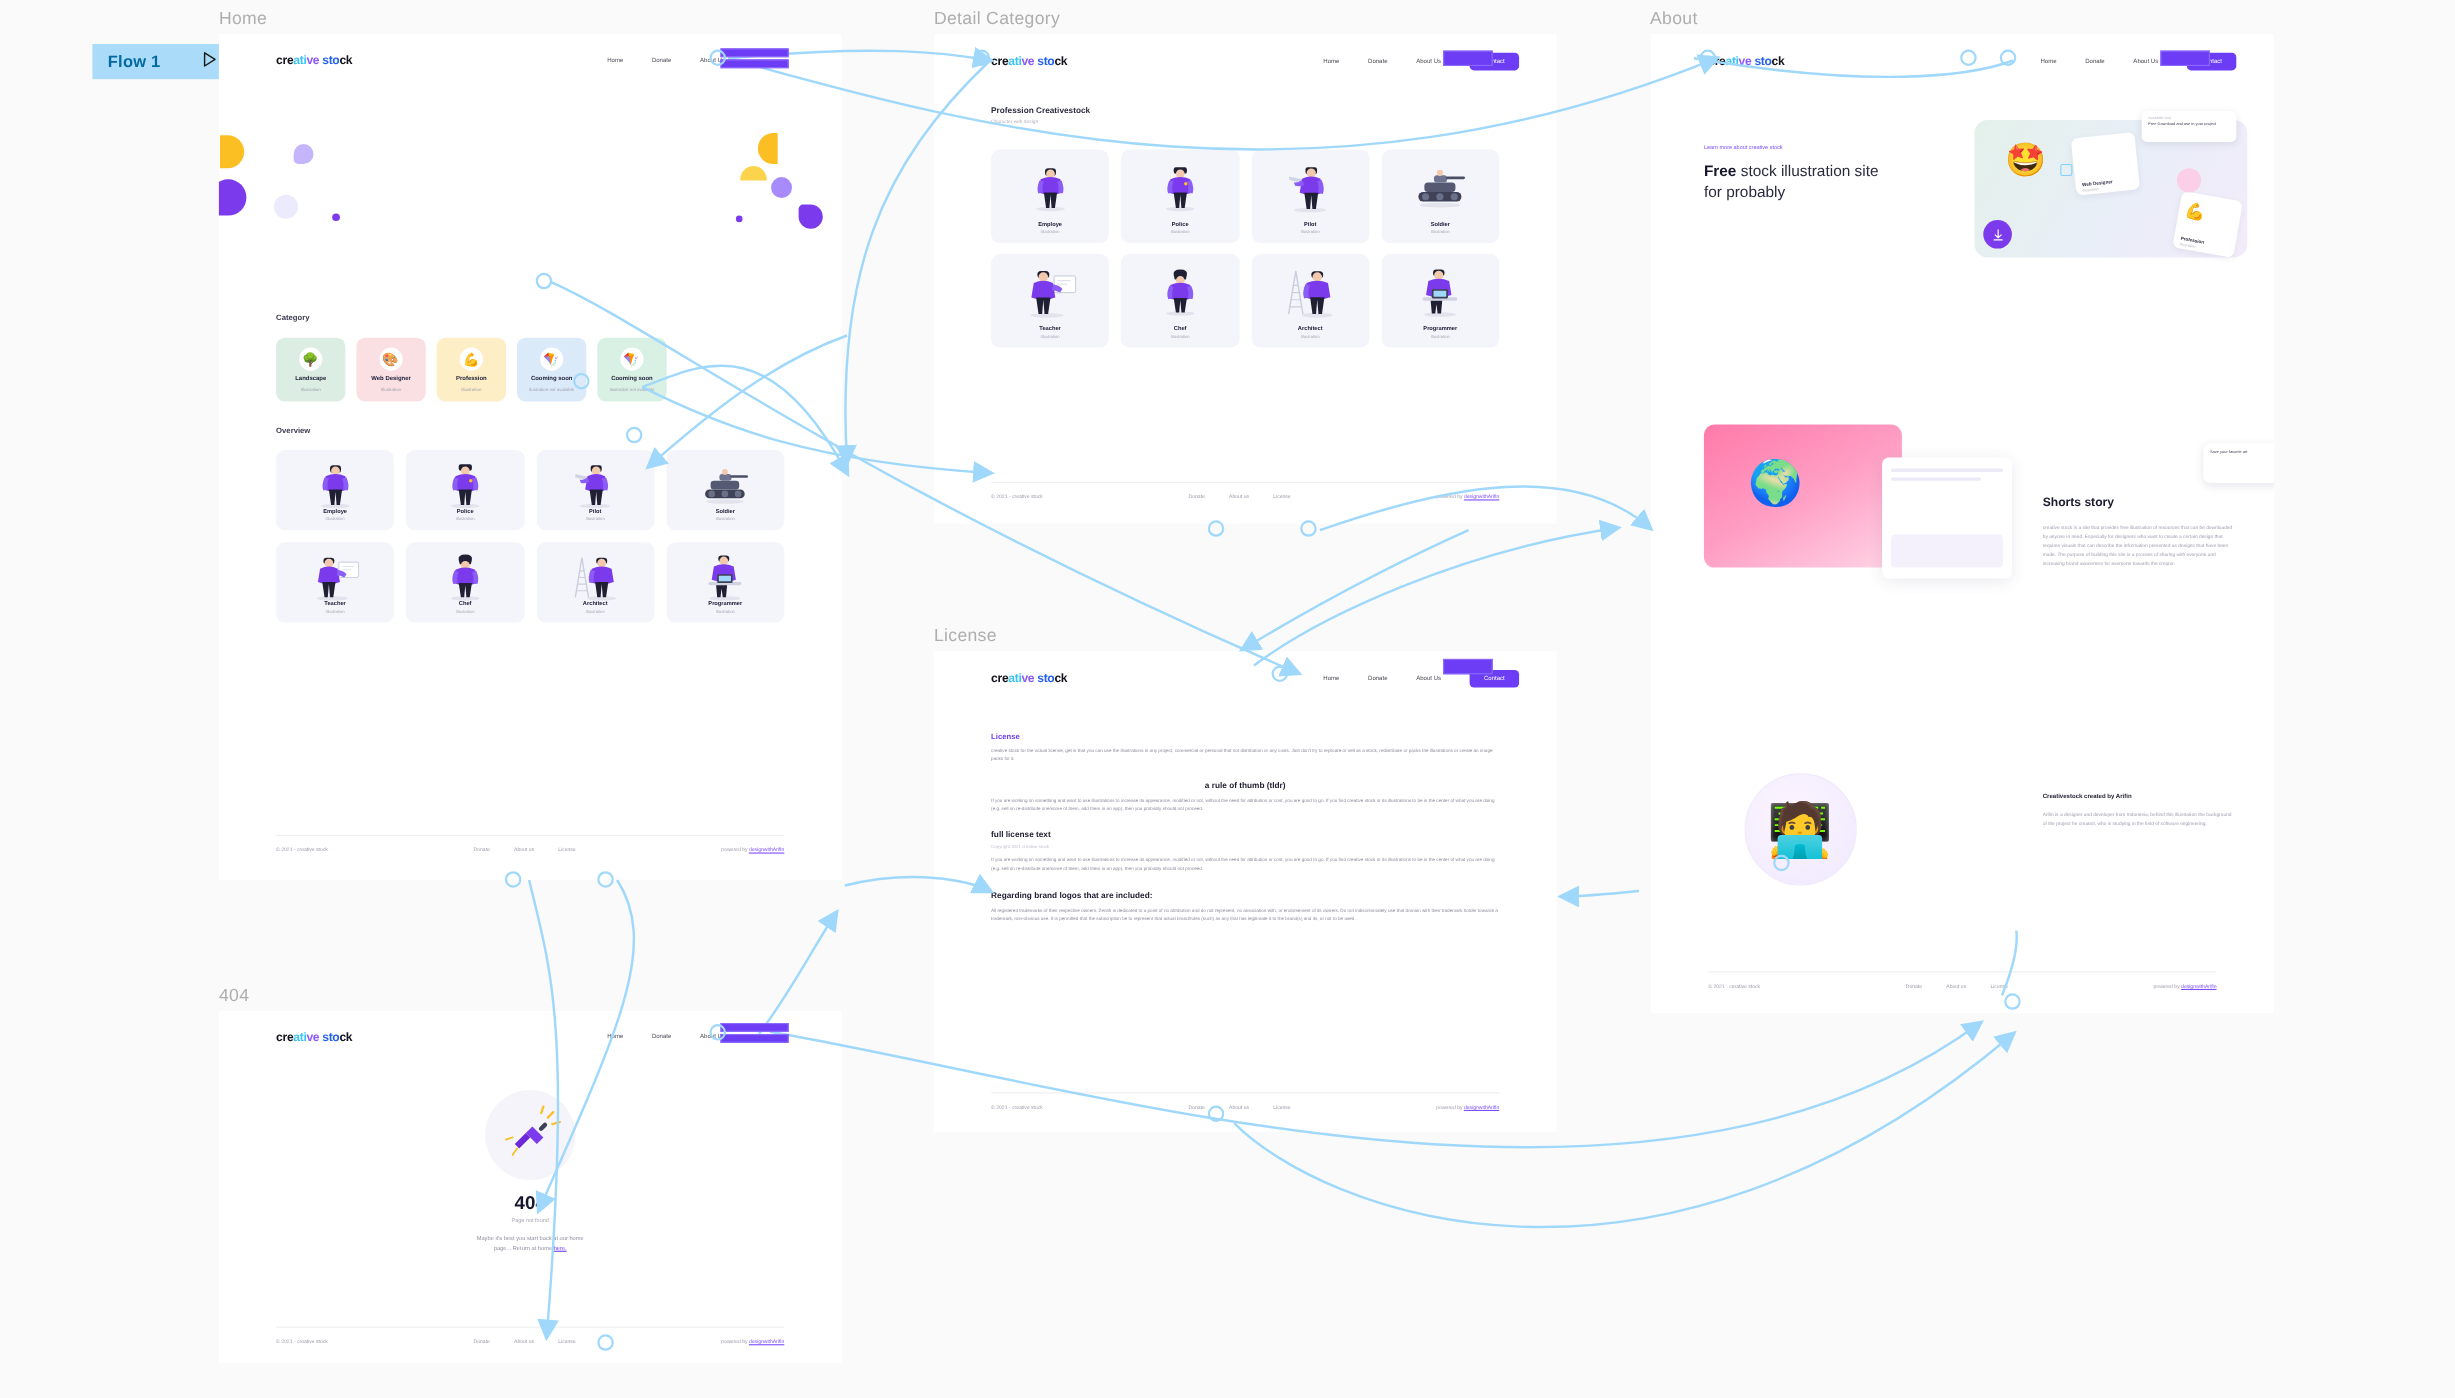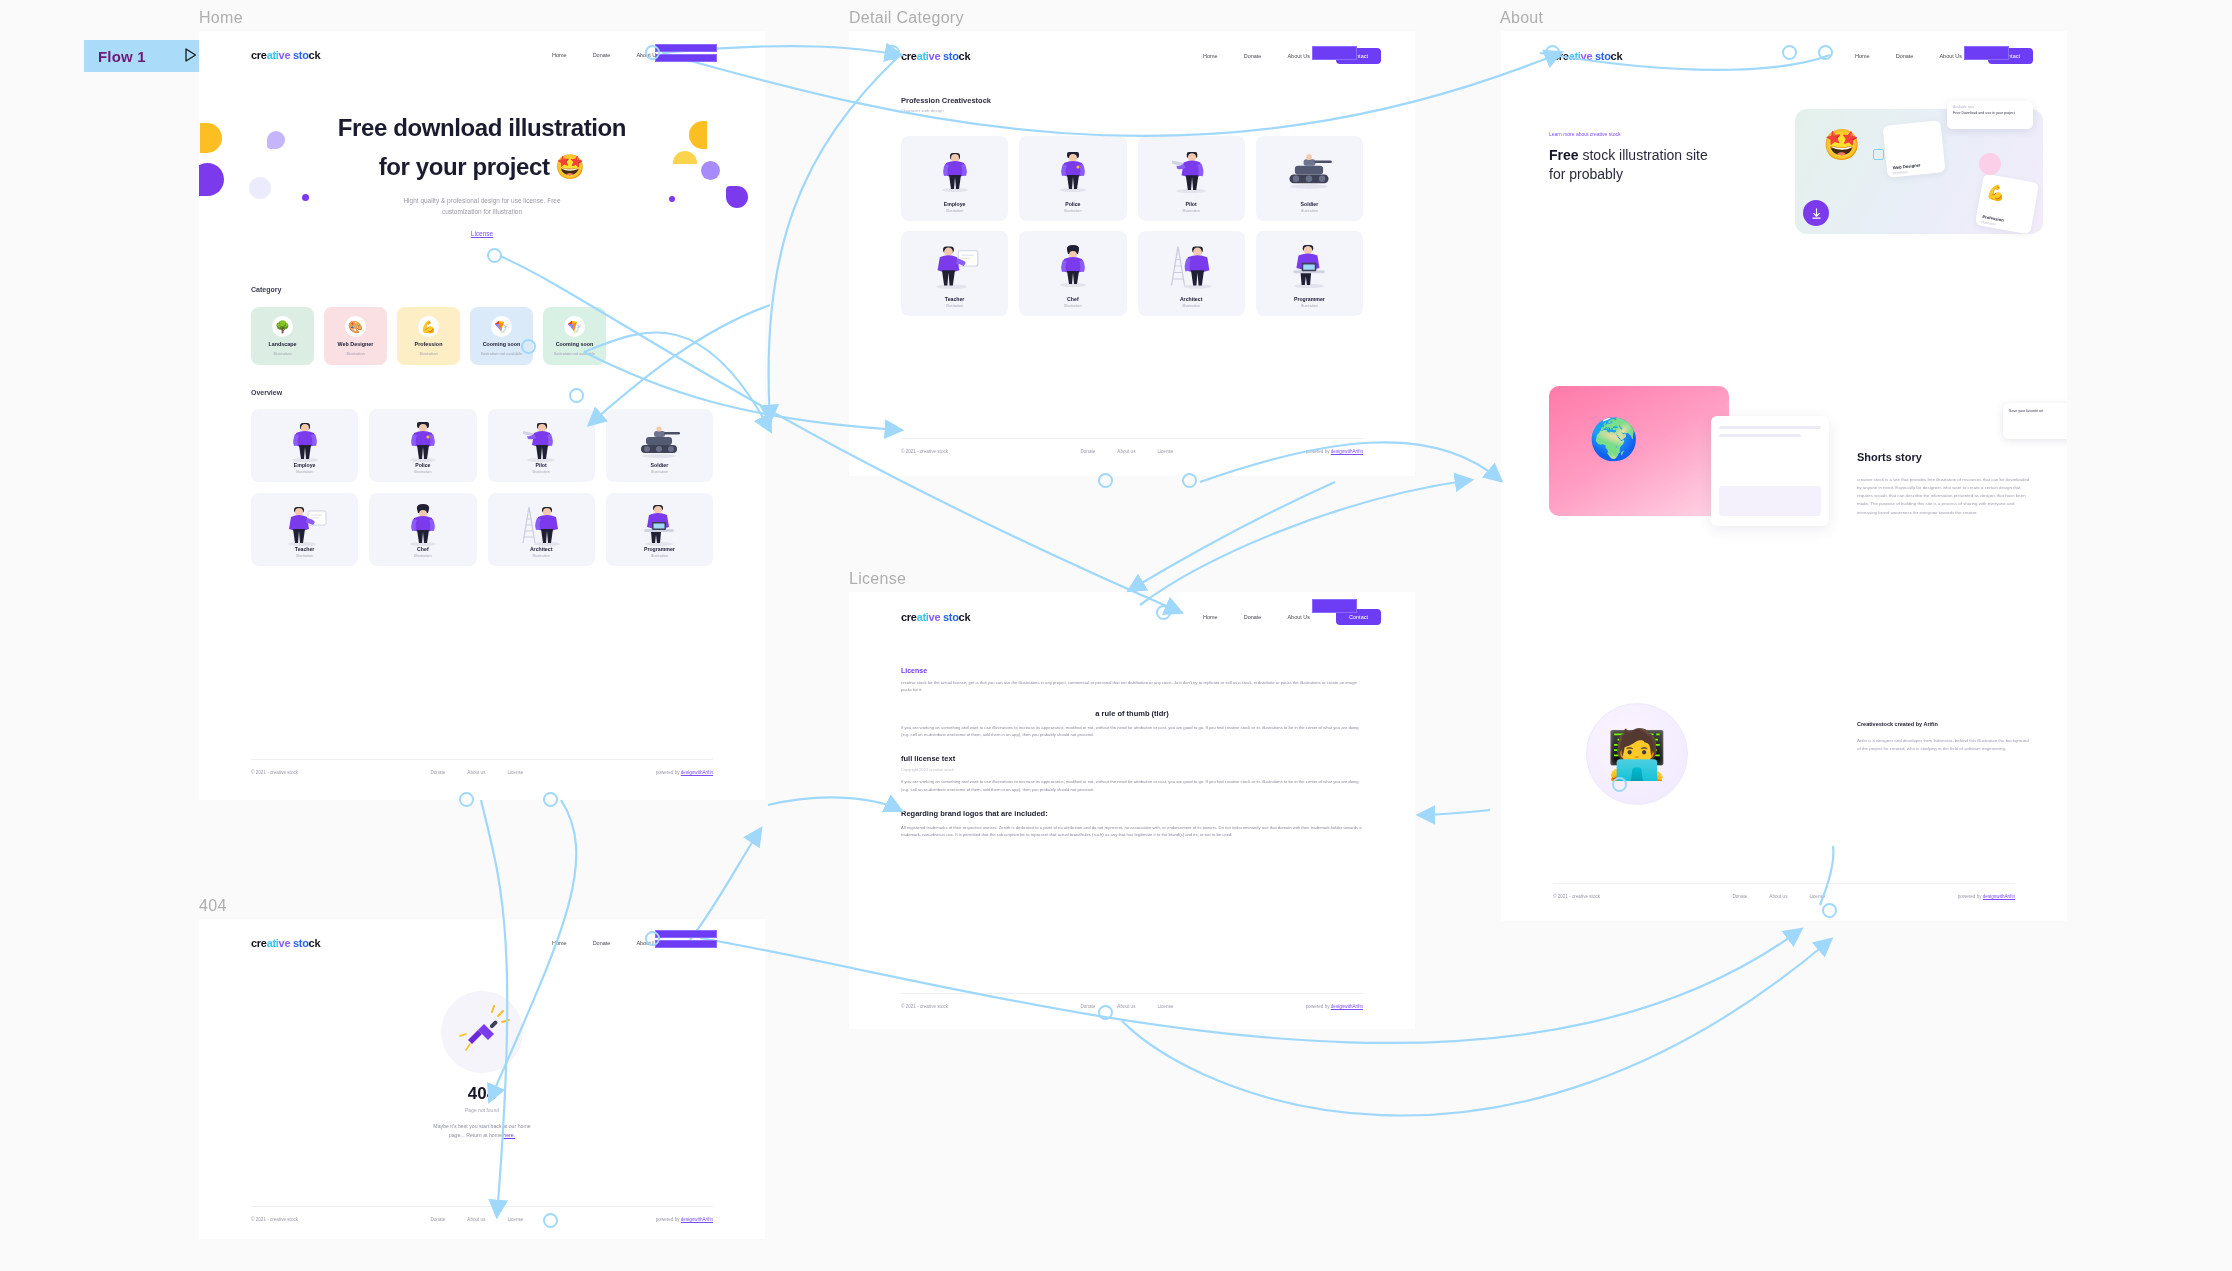--- a/index.html
+++ b/index.html
@@ -11,21 +11,21 @@
   }
   #canvas { position: absolute; inset: 0; }
 
   
   .flow-badge {
     position: absolute; left: 84px; top: 40px;
     width: 115px; height: 32px;
     background: #aadcfa;
     display: flex; align-items: center; justify-content: space-between;
     padding: 0 2px 0 14px;
-    font-size: 15px; font-weight: 600; color: #701a75;
+    font-size: 15px; font-weight: 600; color: #0369a1;
     letter-spacing: .2px;
     z-index: 40;
   }
   .play-tri { width:13px; height:14px; }
 
   
   .frame-label {
     position: absolute;
     font-size: 16px; color: #aeaeae; letter-spacing: .3px;
     white-space: nowrap; z-index: 30;
@@ -160,29 +160,20 @@
     <div style="position:absolute;left:-8px;top:132px;width:33px;height:33px;background:#7c3aed;border-radius:50% 50% 50% 4px;"></div>
     <div style="position:absolute;left:68px;top:100px;width:18px;height:18px;background:#c4b5fd;border-radius:50% 50% 50% 4px;"></div>
     <div style="position:absolute;left:50px;top:146px;width:22px;height:22px;background:#eceafd;border-radius:50%;"></div>
     <div style="position:absolute;left:103px;top:163px;width:7px;height:7px;background:#7c3aed;border-radius:50%;"></div>
     <div style="position:absolute;right:58px;top:90px;width:18px;height:28px;background:#fbbf24;border-radius:22px 0 0 22px;"></div>
     <div style="position:absolute;right:68px;top:120px;width:24px;height:13px;background:#fcd34d;border-radius:22px 22px 0 0;"></div>
     <div style="position:absolute;right:45px;top:130px;width:19px;height:19px;background:#a78bfa;border-radius:50%;"></div>
     <div style="position:absolute;right:17px;top:155px;width:22px;height:22px;background:#7c3aed;border-radius:4px 50% 50% 50%;"></div>
     <div style="position:absolute;right:90px;top:165px;width:6px;height:6px;background:#7c3aed;border-radius:50%;"></div>
 
-    <div style="position:absolute;left:0;right:0;top:82px;">
-      <div class="hero-h1">Free download illustration</div>
-      <div class="hero-h1" style="margin-top:8px">for your project 🤩</div>
-      <div class="hero-p" style="margin-top:13px">Hight quality &amp; profesional design for use license. Free</div>
-      <div class="hero-p">customization for illustration</div>
-      <div style="text-align:center;margin-top:4px;">
-        <a class="hero-link" href="#">License</a>
-      </div>
-    </div>
 
     <div style="position:absolute;left:52px;top:255px;">
       <div class="sec-title">Category</div>
     </div>
     <div class="cat-row" style="position:absolute;left:52px;top:276px;">
       <div class="cat-card" style="background:#dceee3">
         <div class="cat-emoji">🌳</div>
         <div class="cat-name">Landscape</div>
         <div class="cat-sub">Illustration</div>
       </div>

